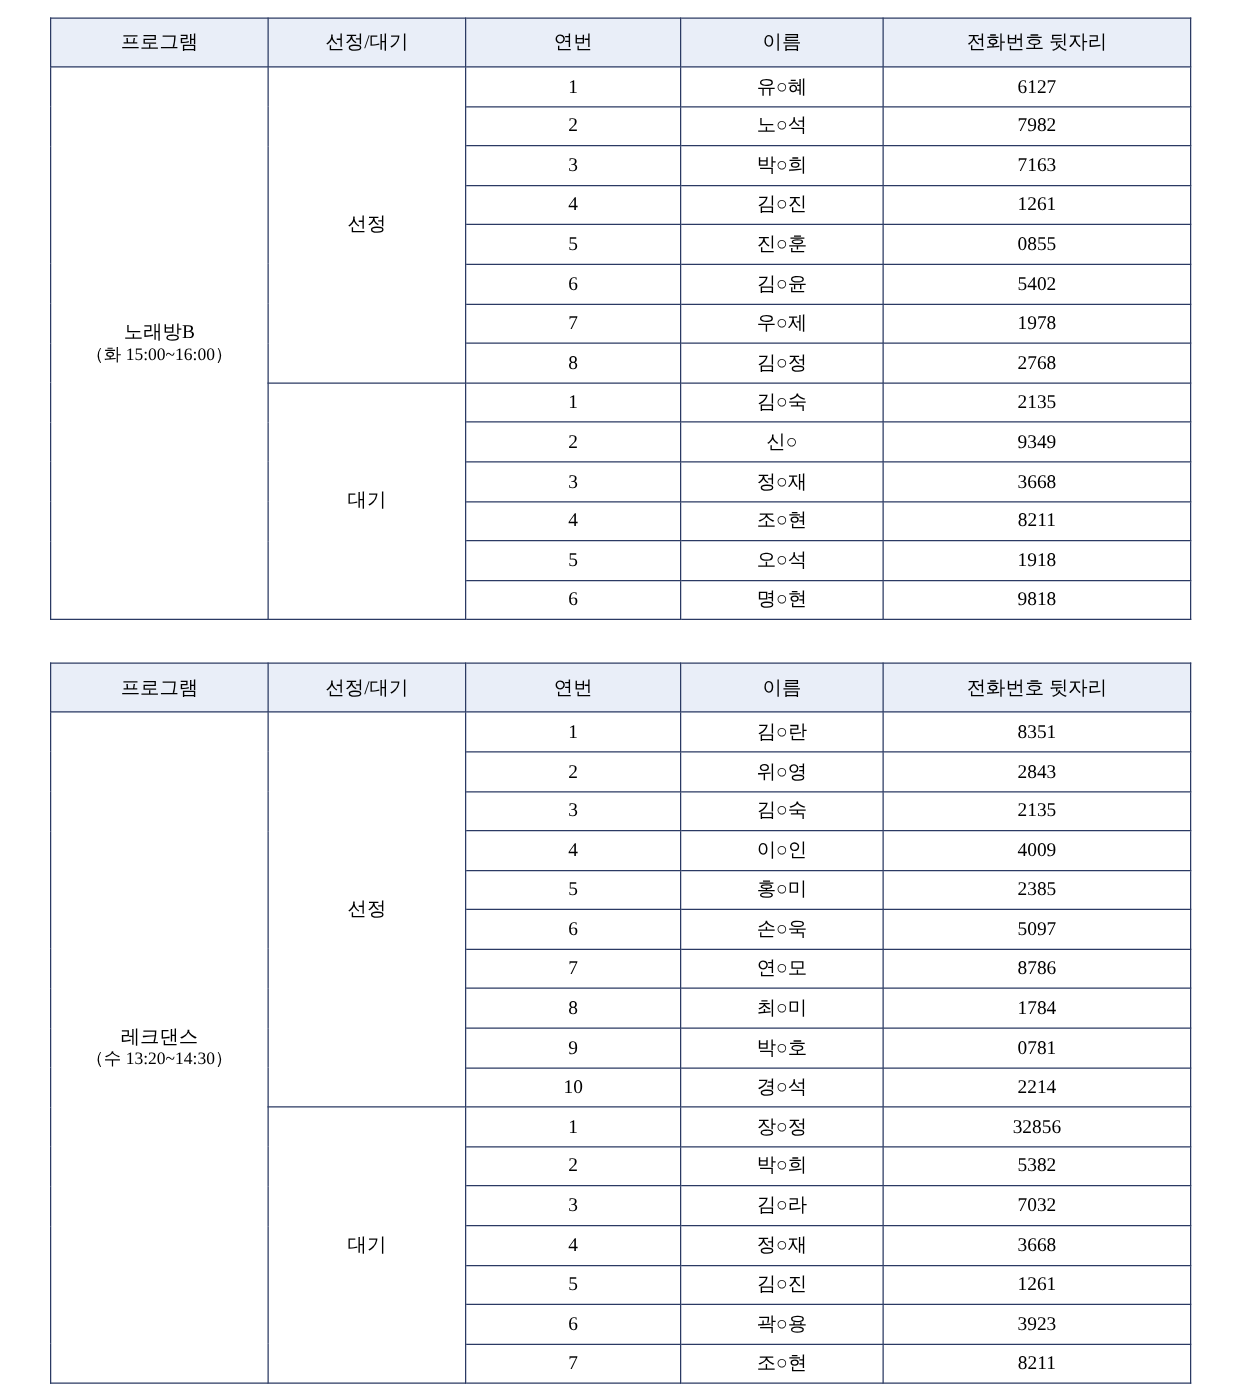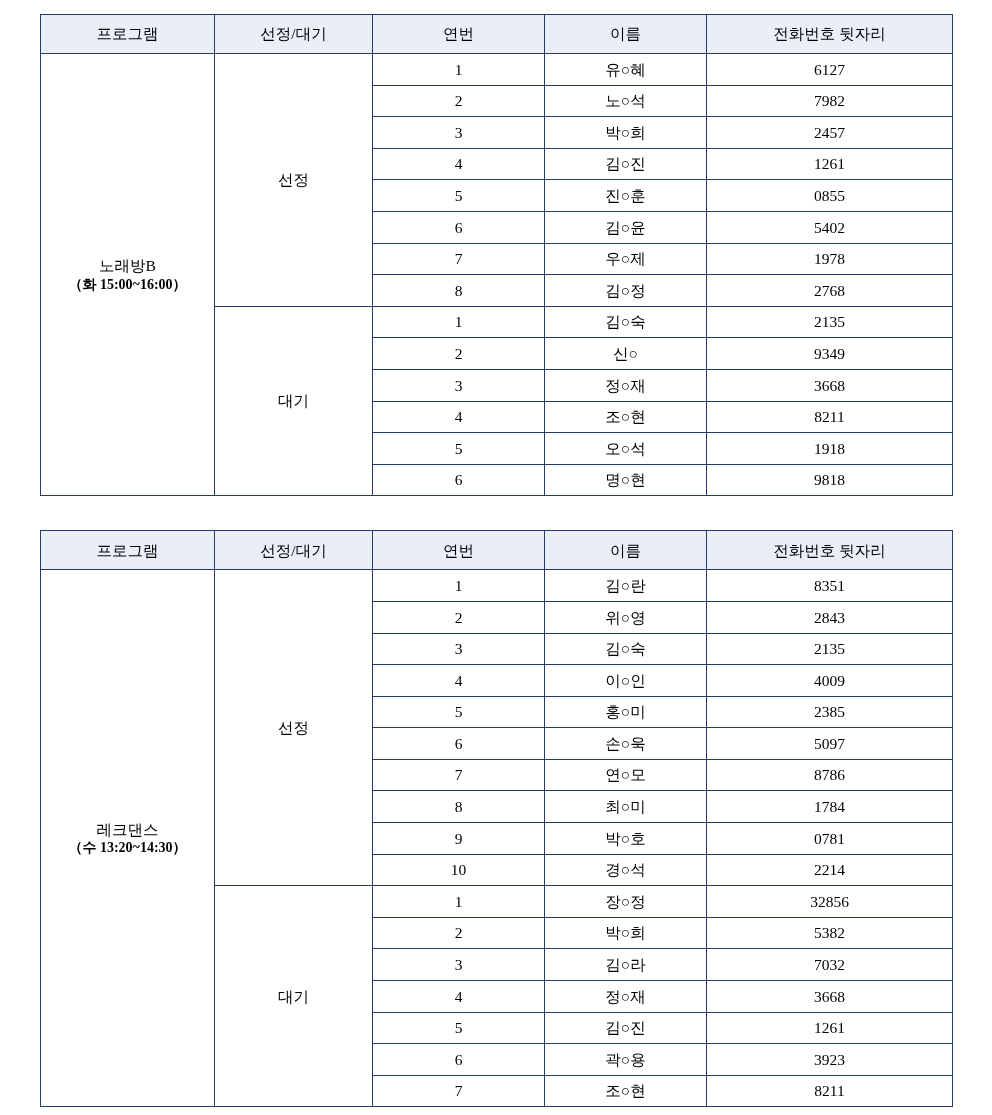--- a/index.html
+++ b/index.html
@@ -45,21 +45,21 @@
   col.c-status  { width: 158px; }
   col.c-no      { width: 172px; }
   col.c-name    { width: 162px; }
   col.c-phone   { width: 246px; }
 
   td.program-cell {
     font-size: 15.5px;
     line-height: 1.7;
   }
   td.program-cell .pname { display: block; }
-  td.program-cell .ptime { display: block; font-size: 14px; font-weight: bold; }
+  td.program-cell .ptime { display: block; font-size: 14px; }
   td.status-cell { font-size: 15.5px; font-family: Liberation Serif, serif; }
 </style>
 </head>
 <body>
 
 <div class="page">
   <div id="tables-root">
       <table class="doc-table">
         <colgroup>
           <col class="c-program">
@@ -89,21 +89,21 @@
             <td>6127</td>
           </tr>
           <tr>
             <td>2</td>
             <td>노○석</td>
             <td>7982</td>
           </tr>
           <tr>
             <td>3</td>
             <td>박○희</td>
-            <td>2457</td>
+            <td>7163</td>
           </tr>
           <tr>
             <td>4</td>
             <td>김○진</td>
             <td>1261</td>
           </tr>
           <tr>
             <td>5</td>
             <td>진○훈</td>
             <td>0855</td>

